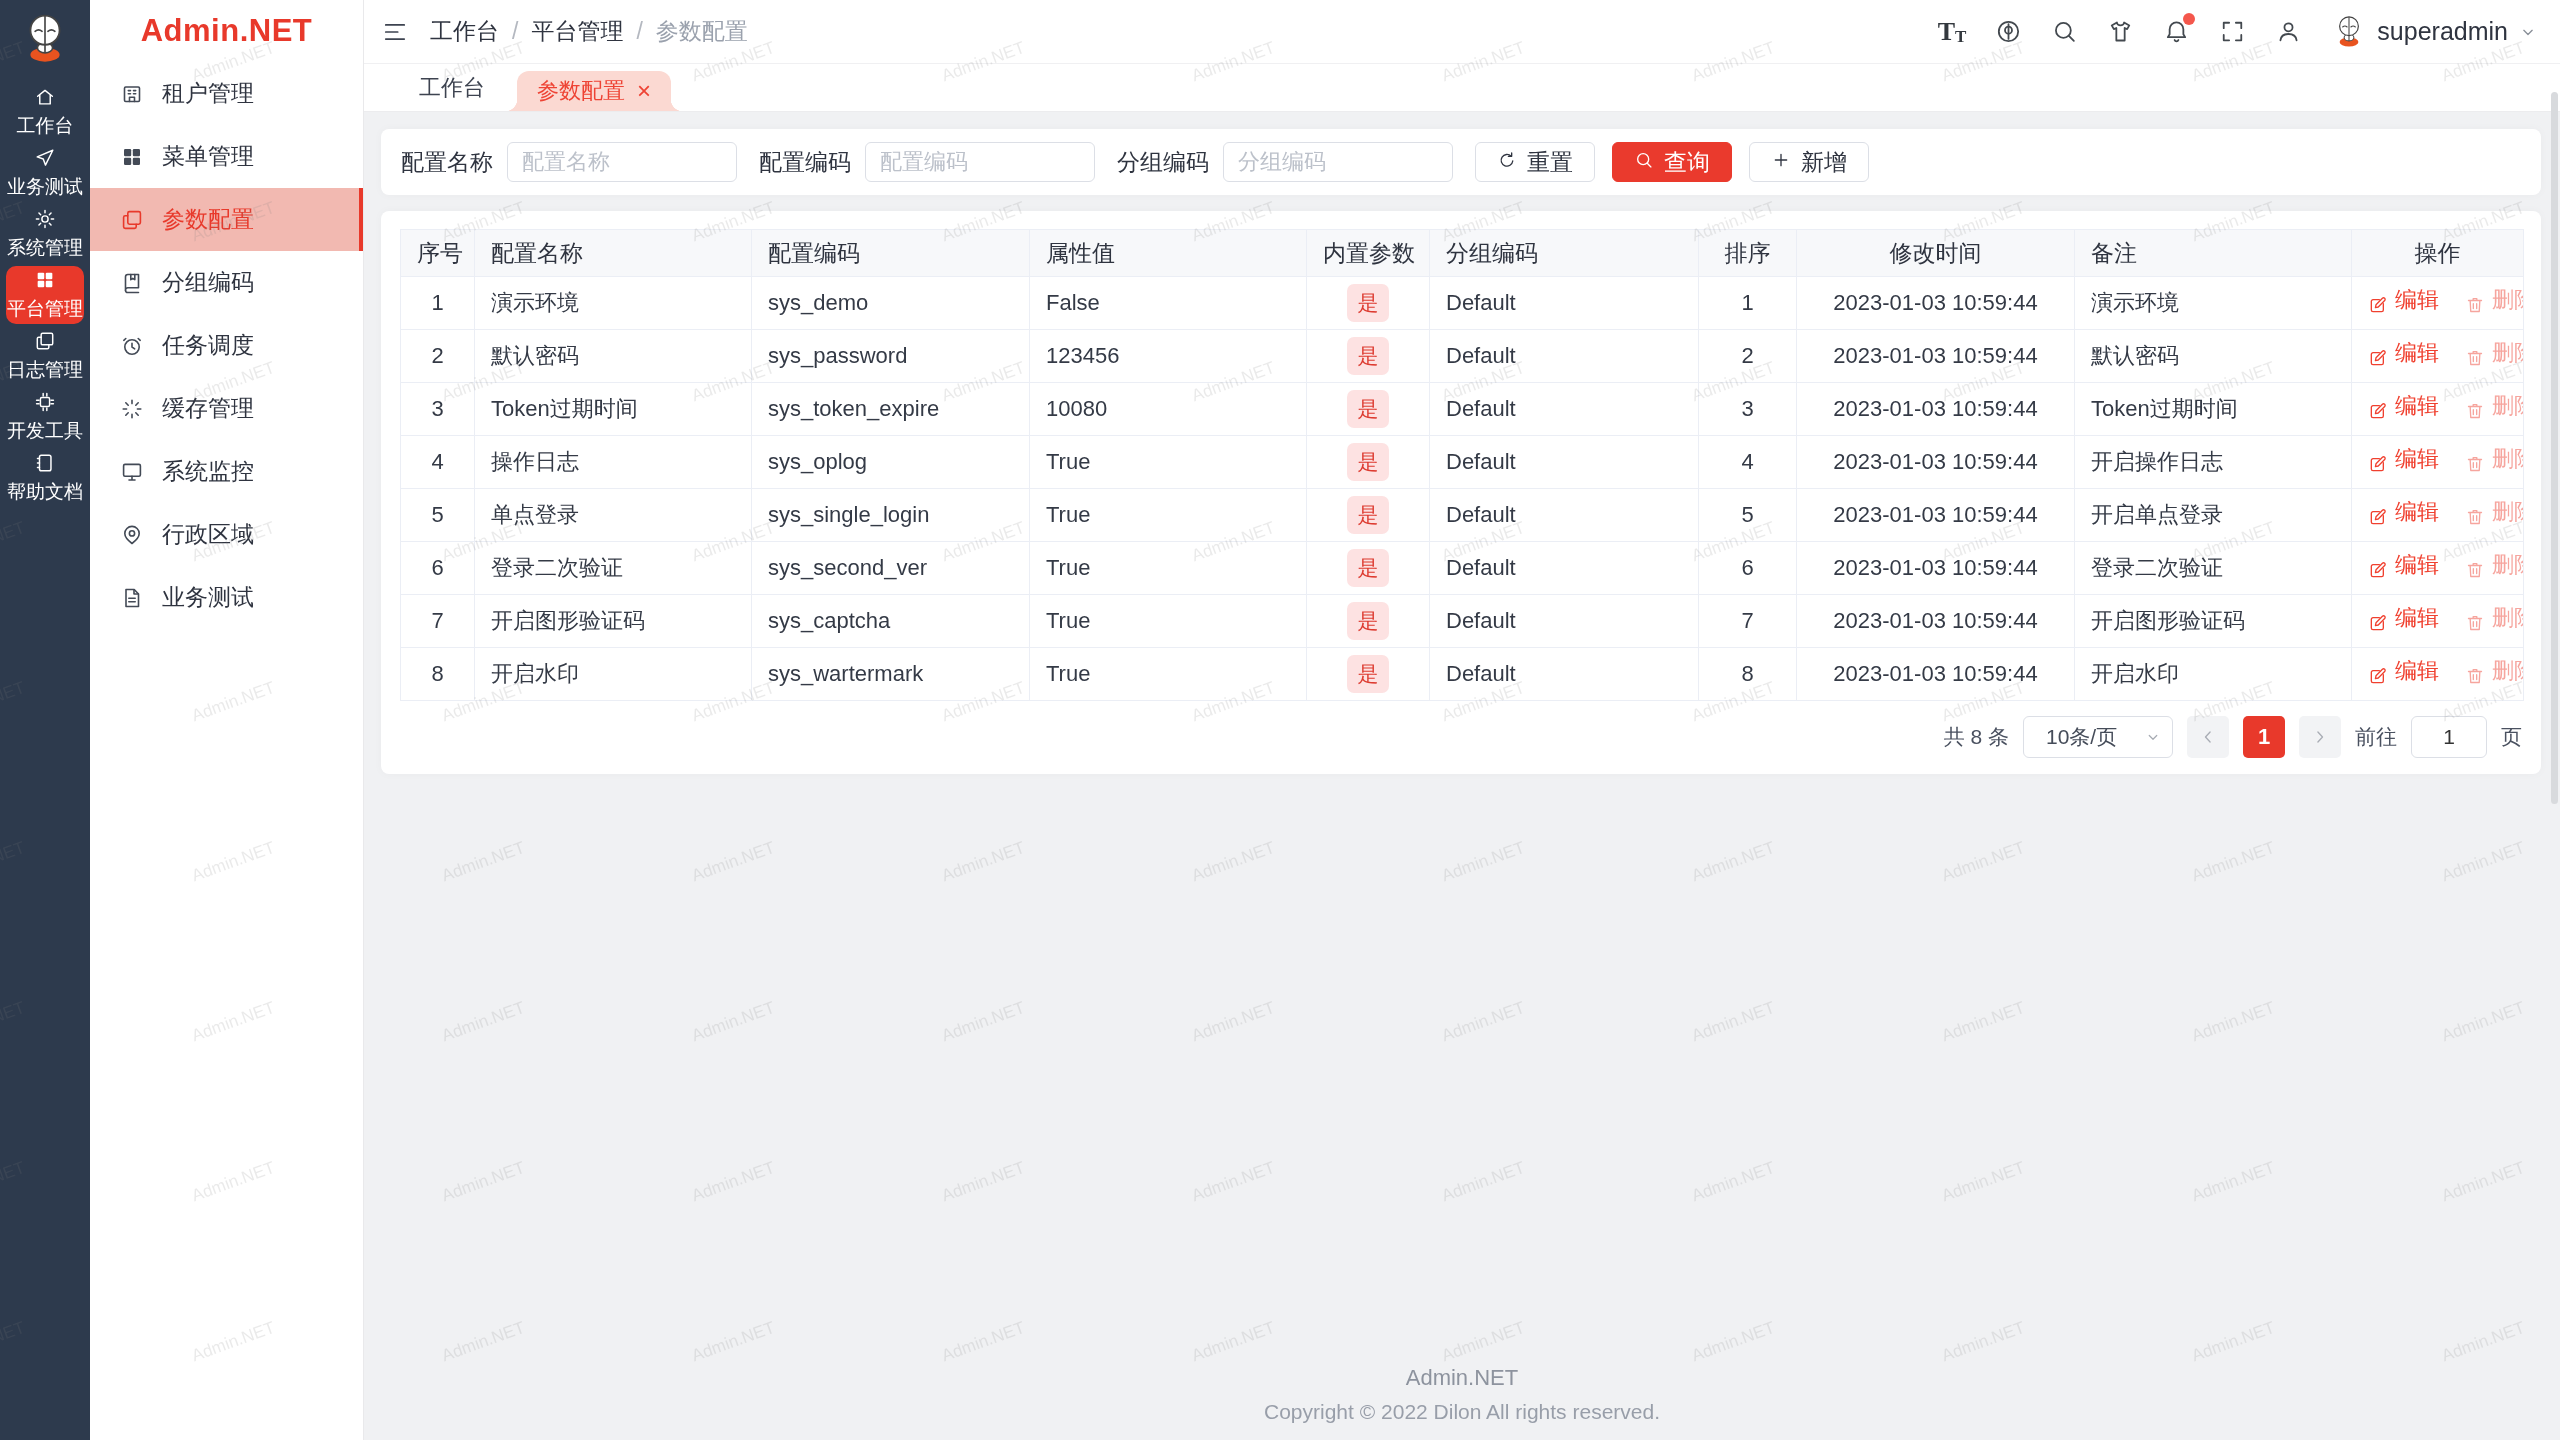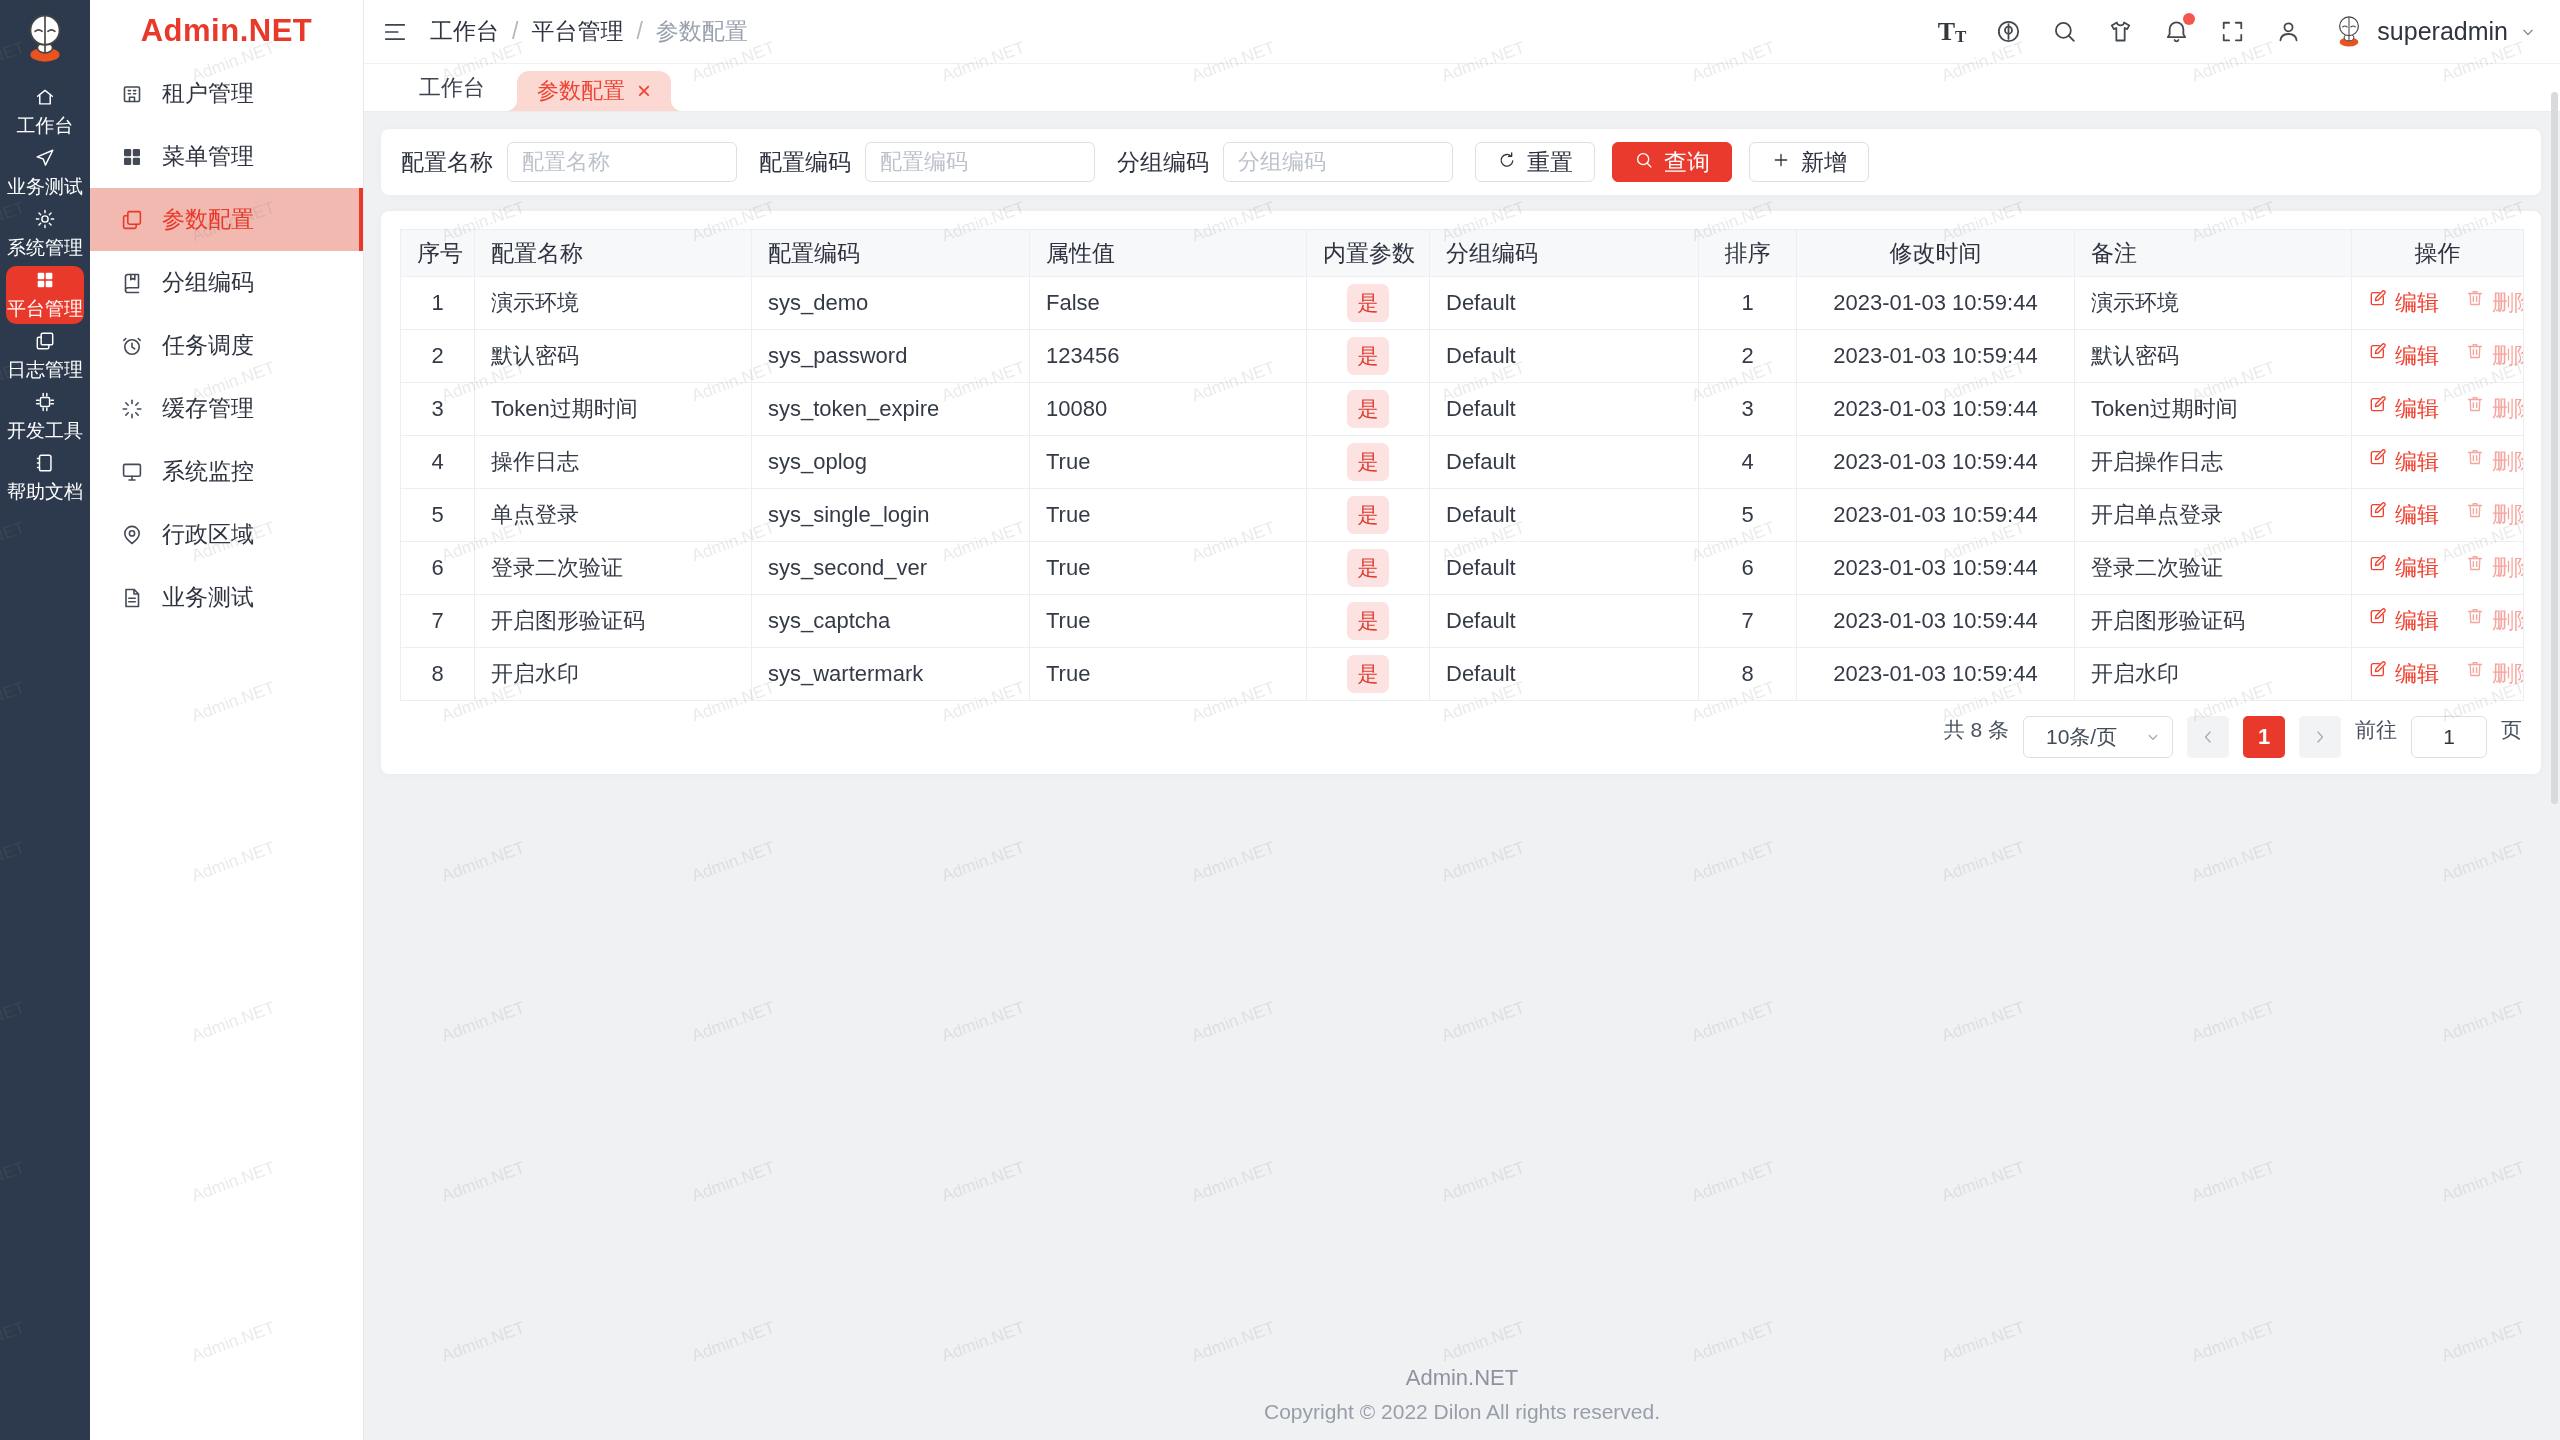--- a/index.html
+++ b/index.html
@@ -82,27 +82,27 @@
 
   
   .table-card{padding:18px 19px 16px;display:flex;flex-direction:column;}
   table{border-collapse:collapse;table-layout:fixed;width:2123px;}
   th,td{border:1px solid #ebeef5;padding:0 16px;overflow:hidden;white-space:nowrap;}
   th{height:46px;background:#f7f8fa;font-weight:normal;font-size:23px;color:#2f3440;text-align:left;}
   td{height:52px;font-size:22px;color:#343a46;}
   .ta-c{text-align:center;}
   .badge{display:inline-flex;align-items:center;justify-content:center;min-width:26px;height:38px;
          padding:0 8px;background:#fde2e2;color:#dd3b30;border-radius:7px;font-size:21px;}
-  .op-link{display:inline-flex;align-items:flex-start;gap:7px;font-size:22px;cursor:pointer;}
+  .op-link{display:inline-flex;align-items:flex-end;gap:7px;font-size:22px;cursor:pointer;}
   .op-link svg.ic{width:20px;height:20px;}
   .op-edit{color:#f0402f;}
   .op-delete{color:#f6a59e;margin-left:26px;}
 
   
-  .pagination{display:flex;align-items:flex-start;justify-content:flex-end;gap:14px;margin-top:15px;
+  .pagination{display:flex;align-items:center;justify-content:flex-end;gap:14px;margin-top:15px;
               font-size:21px;color:#4a5160;}
   .page-size{width:150px;height:42px;box-sizing:border-box;border:1px solid #dcdfe6;border-radius:6px;
              display:flex;align-items:center;justify-content:space-between;padding:0 10px 0 22px;
              color:#454c59;cursor:pointer;background:#fff;}
   .page-size .chev svg.ic{width:18px;height:18px;color:#a6abb3;}
   .pg-btn{min-width:42px;height:42px;border:none;border-radius:5px;background:#f2f3f5;color:#a9adb5;
           display:flex;align-items:center;justify-content:center;cursor:pointer;}
   .pg-btn svg.ic{width:20px;height:20px;}
   .pg-btn.current{background:#e8392b;color:#fff;font-size:22px;font-weight:bold;}
   .goto-input{width:76px;height:42px;box-sizing:border-box;border:1px solid #dcdfe6;border-radius:6px;

